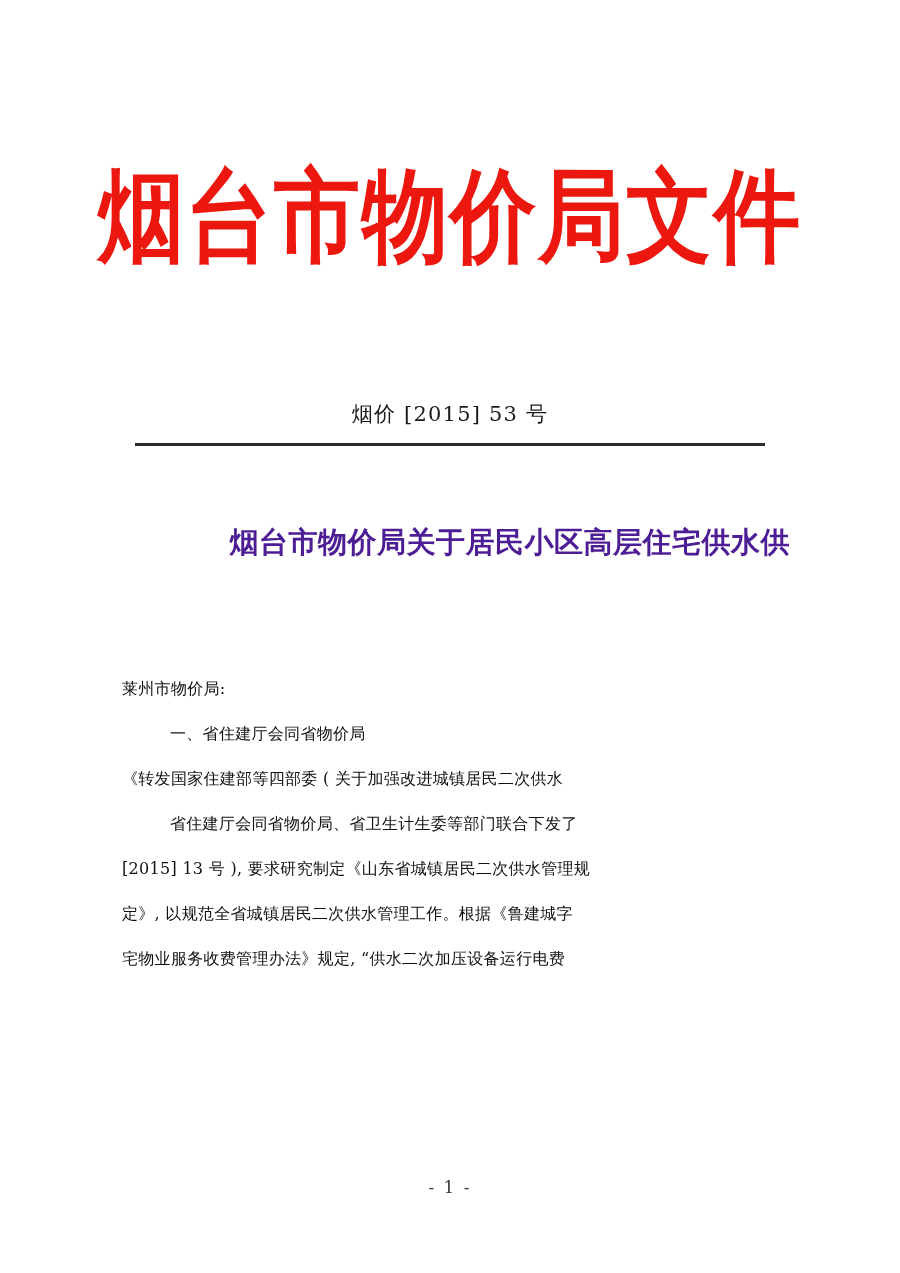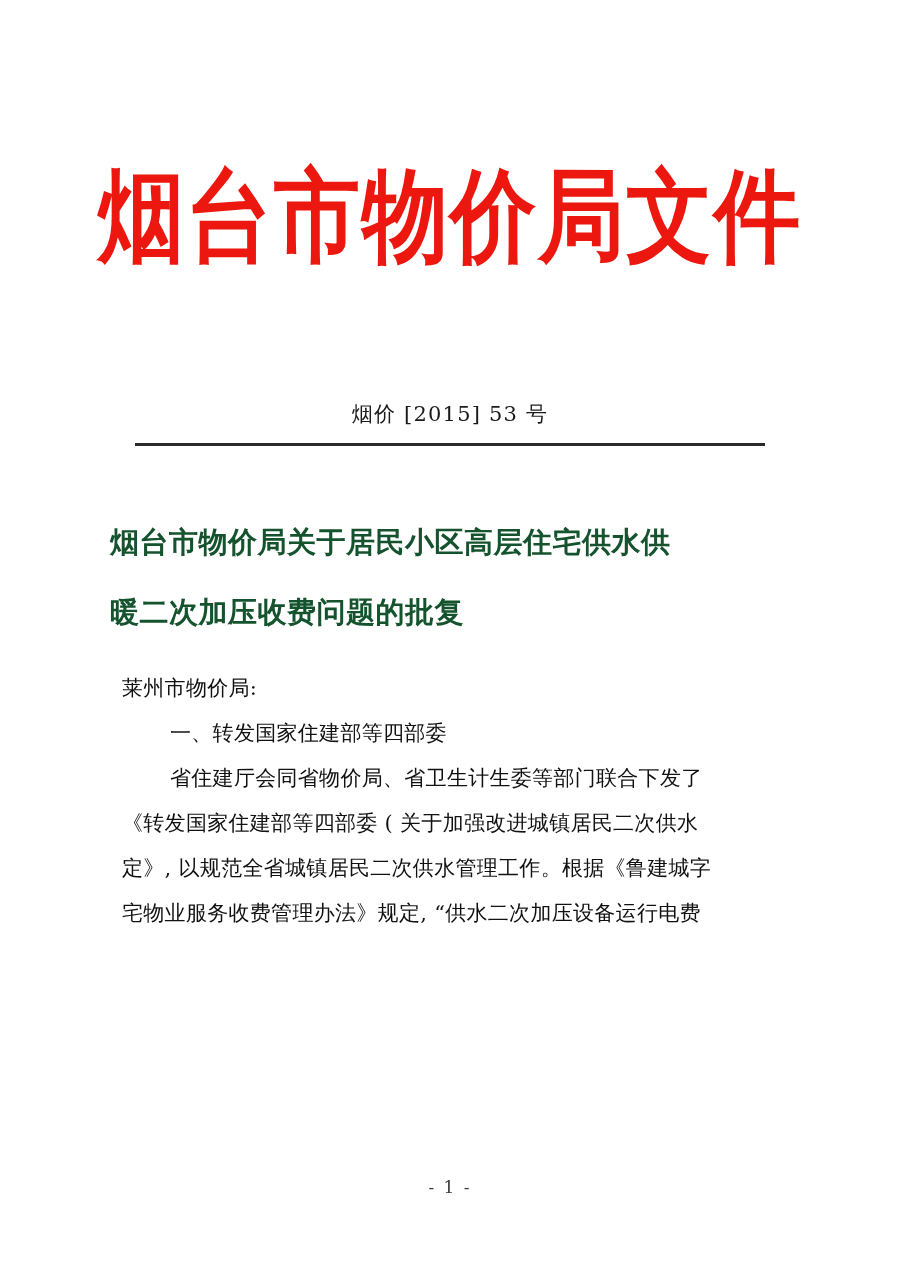--- a/index.html
+++ b/index.html
@@ -74,45 +74,45 @@
     height: 3px;
     background: #2b2b2b;
   }
 
   
   .doc-title {
     position: absolute;
     top: 503px;
     left: 110px;
     width: 680px;
-    text-align: left;
+    text-align: right;
     font-family: "DejaVu Sans", "Liberation Sans", sans-serif;
     font-size: 29px;
     font-weight: 700;
     line-height: 70px;
-    color: #14532d;
+    color: #4c1d95;
     letter-spacing: 0.5px;
   }
 
   .doc-title .tline {
     display: block;
     white-space: nowrap;
   }
 
   
   .body-block {
     position: absolute;
     top: 662px;
     left: 122px;
     width: 660px;
   }
 
   .body-line {
     font-family: "DejaVu Serif", "Liberation Serif", serif;
-    font-size: 21px;
+    font-size: 16px;
     line-height: 45px;
     color: #111111;
     letter-spacing: 0.3px;
     white-space: nowrap;
   }
 
   .body-line.indent {
     text-indent: 48px;
   }
 
@@ -143,28 +143,28 @@
   </div>
 
   <div class="doc-number-row">
     <div class="doc-number">烟价 [2015] 53 号</div>
   </div>
 
   <div class="rule"></div>
 
   <div class="doc-title">
     <span class="tline">烟台市物价局关于居民小区高层住宅供水供</span>
-    <span class="tline">暖二次加压收费问题的批复</span>
   </div>
 
   <div class="body-block">
     <div class="body-line">莱州市物价局:</div>
-    <div class="body-line indent">一、转发国家住建部等四部委</div>
+    <div class="body-line indent">一、省住建厅会同省物价局</div>
+    <div class="body-line">《转发国家住建部等四部委 ( 关于加强改进城镇居民二次供水</div>
     <div class="body-line indent">省住建厅会同省物价局、省卫生计生委等部门联合下发了</div>
-    <div class="body-line">《转发国家住建部等四部委 ( 关于加强改进城镇居民二次供水</div>
+    <div class="body-line">[2015] 13 号 ), 要求研究制定《山东省城镇居民二次供水管理规</div>
     <div class="body-line">定》, 以规范全省城镇居民二次供水管理工作。根据《鲁建城字</div>
     <div class="body-line">宅物业服务收费管理办法》规定, “供水二次加压设备运行电费</div>
   </div>
 
   <div class="footer">
     <span class="page-number">- 1 -</span>
   </div>
 
 </div>
 

